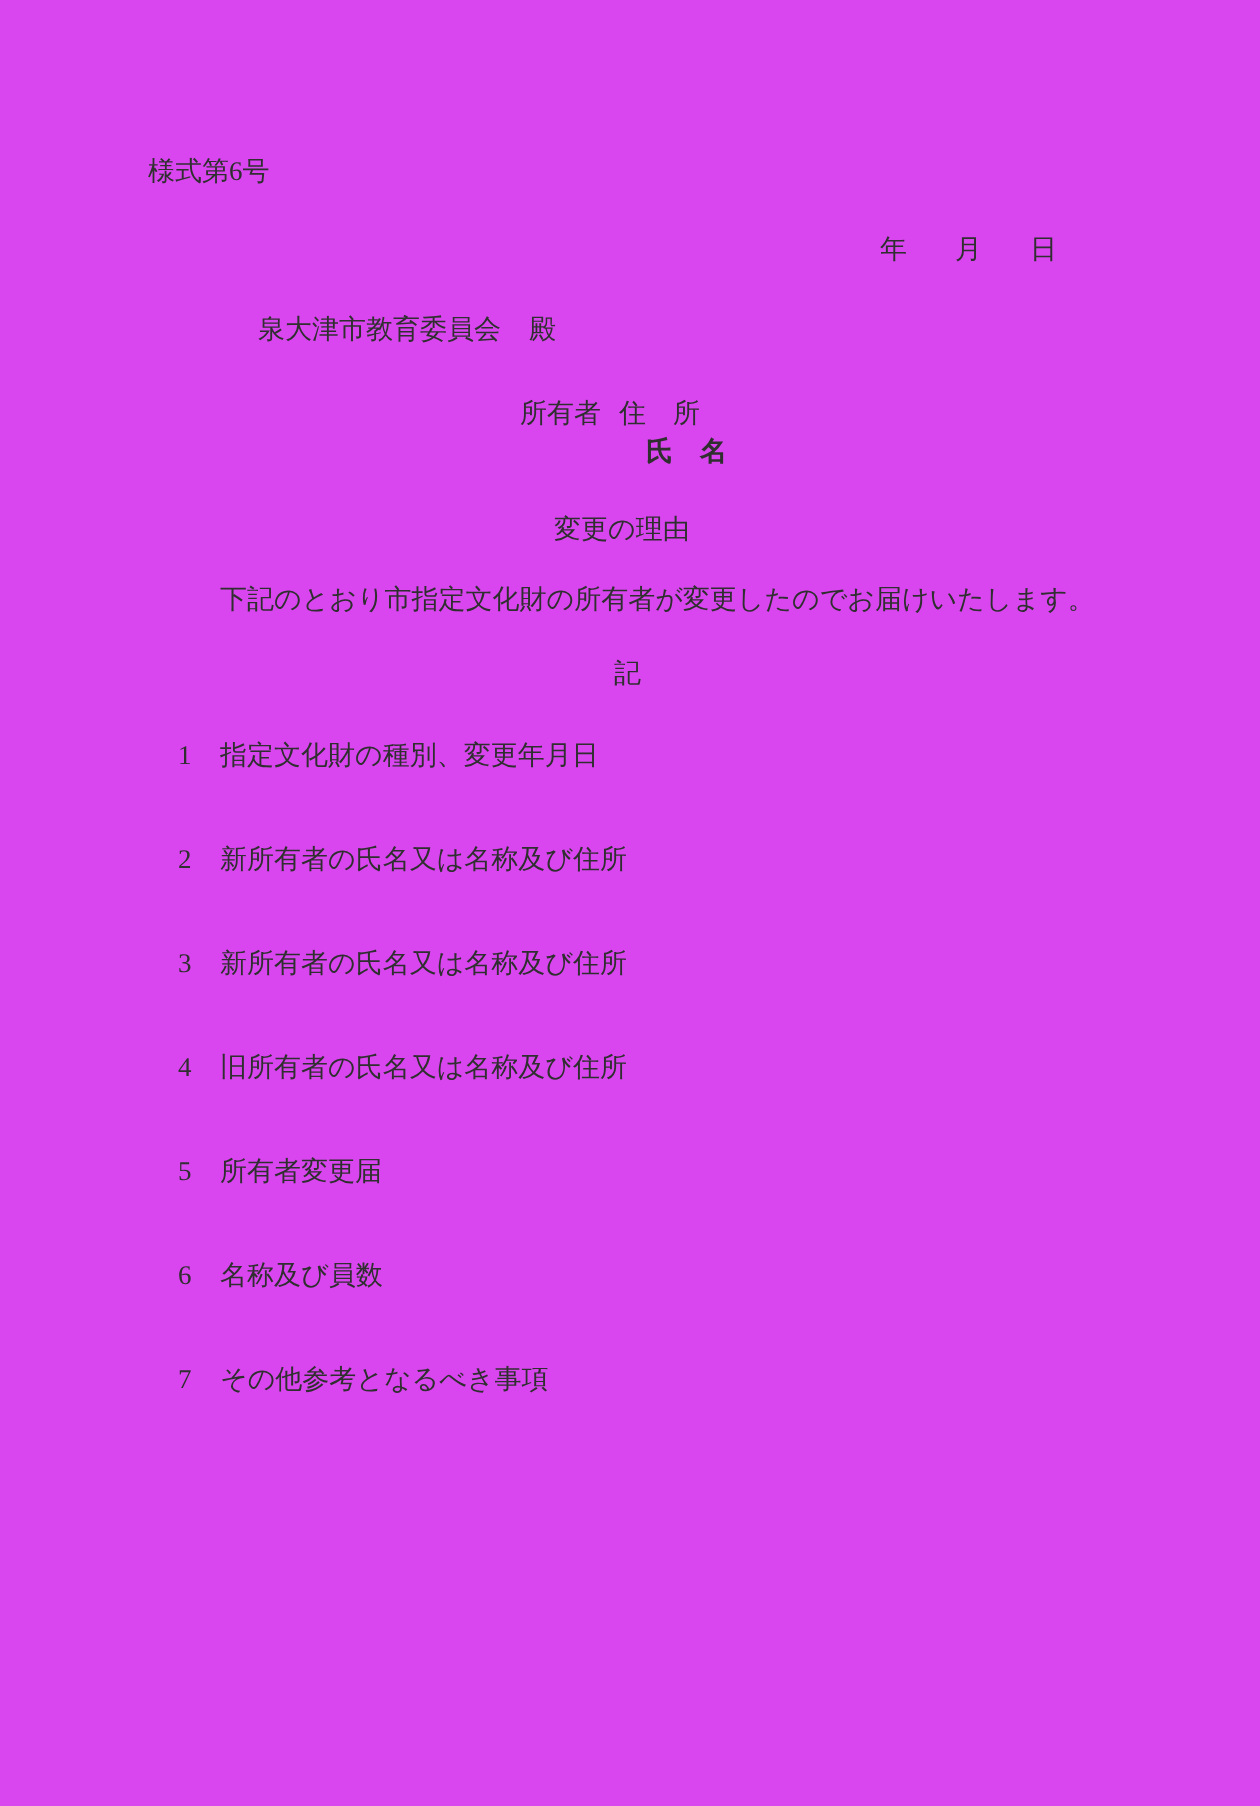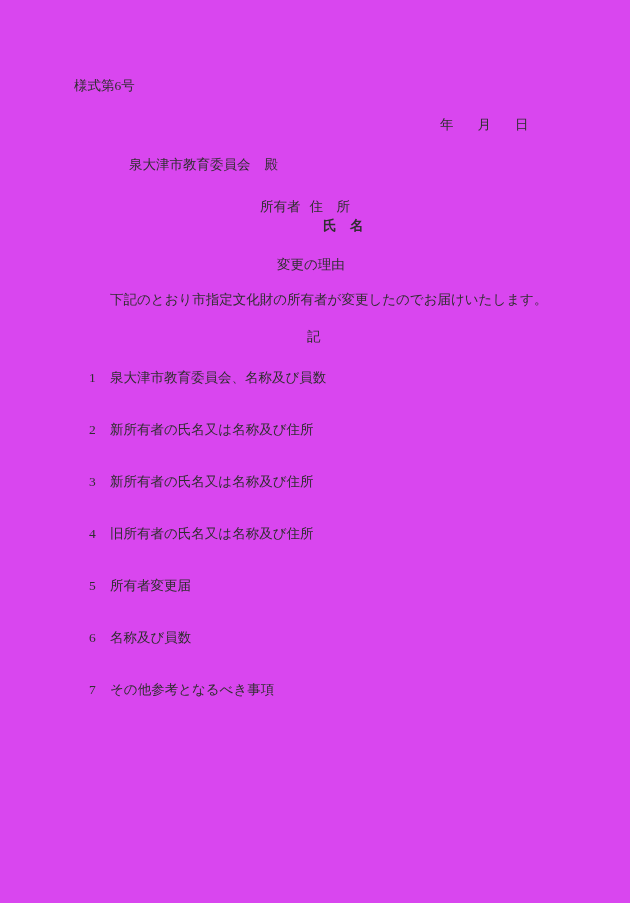--- a/index.html
+++ b/index.html
@@ -69,21 +69,21 @@
   </div>
 
   <div class="abs doc-title">変更の理由</div>
 
   <div class="abs body-text">下記のとおり市指定文化財の所有者が変更したのでお届けいたします。</div>
 
   <div class="abs list-marker">記</div>
 
   <div class="abs items">
     <div class="item">
-      <span class="num">1</span><span>泉大津市教育委員会、名称及び員数</span>
+      <span class="num">1</span><span>指定文化財の種別、変更年月日</span>
     </div>
     <div class="item">
       <span class="num">2</span><span>新所有者の氏名又は名称及び住所</span>
     </div>
     <div class="item">
       <span class="num">3</span><span>新所有者の氏名又は名称及び住所</span>
     </div>
     <div class="item">
       <span class="num">4</span><span>旧所有者の氏名又は名称及び住所</span>
     </div>

